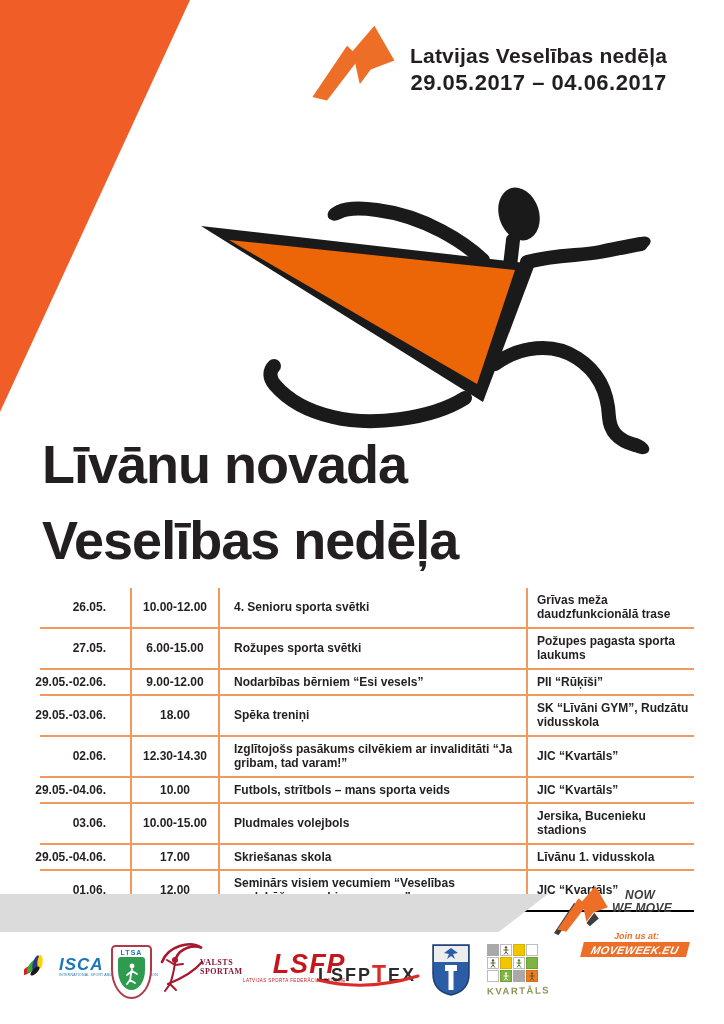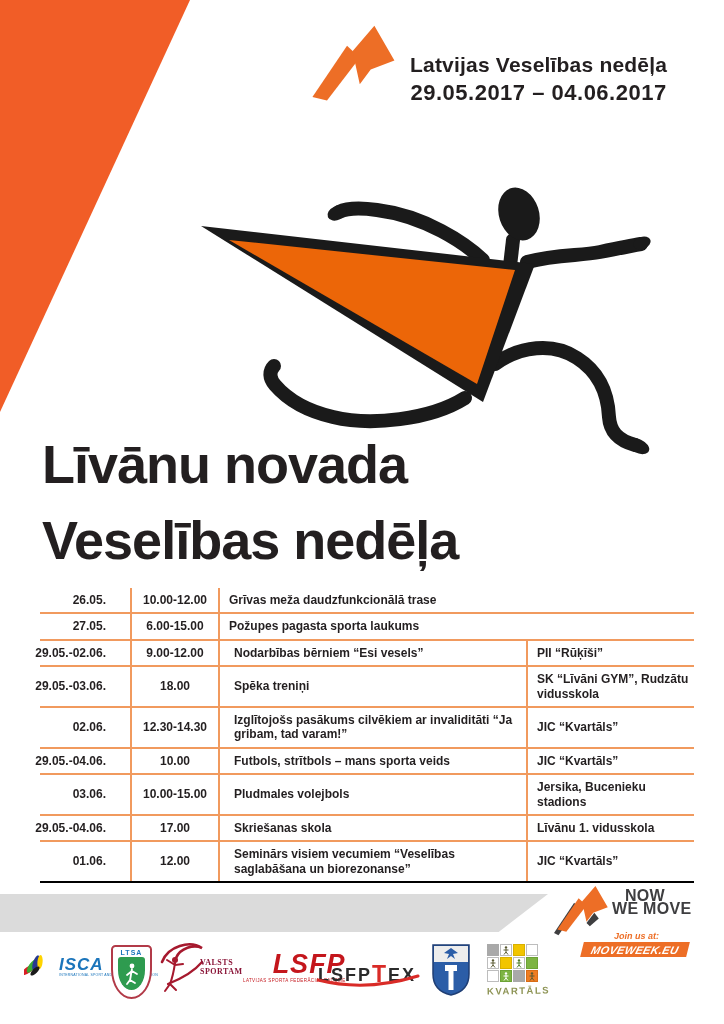--- a/index.html
+++ b/index.html
@@ -5,21 +5,21 @@
   html,body{margin:0;padding:0;background:#888;}
   .poster{
     position:relative;width:724px;height:1024px;background:#ffffff;
     margin:0 auto;overflow:hidden;
     font-family:"Liberation Sans","DejaVu Sans",sans-serif;color:#231F20;
   }
   svg{display:block}
   
   .corner-wedge{position:absolute;left:0;top:0;}
   
-  .top-header{position:absolute;left:305px;top:18px;width:410px;display:flex;align-items:flex-end;}
+  .top-header{position:absolute;left:305px;top:18px;width:410px;display:flex;align-items:center;}
   .nwm-mark-small{width:95px;height:82px;margin-top:6px;}
   .header-text{margin-left:10px;text-align:center;font-weight:bold;line-height:1.25;padding-top:16px;}
   .header-text .l1{font-size:21px;letter-spacing:0.2px;}
   .header-text .l2{font-size:22px;letter-spacing:0.5px;}
   
   .runner{position:absolute;left:165px;top:168px;}
   
   .title{position:absolute;left:42px;top:426px;margin:0;font-size:54px;line-height:76px;
          font-weight:bold;letter-spacing:-1px;color:#231F20;}
   
@@ -31,22 +31,22 @@
   .c-date{justify-content:flex-end;padding-right:24px;text-align:right;}
   .c-time{justify-content:center;text-align:center;}
   .c-act{padding-left:14px;padding-right:10px;}
   .c-ven{padding-left:9px;padding-right:4px;}
   
   .gray-band{position:absolute;left:0;top:894px;width:548px;height:38px;background:#DBDBDB;
              clip-path:polygon(0 0,100% 0,91% 100%,0 100%);}
   
   .nwm-block{position:absolute;left:554px;top:884px;width:165px;}
   .nwm-mark-big{position:absolute;left:0;top:0;width:56px;height:52px;}
-  .nwm-words{position:absolute;left:58px;top:5px;font-weight:900;
-             color:#3E3E40;font-size:16px;line-height:13px;letter-spacing:0.3px;white-space:nowrap;}
+  .nwm-words{position:absolute;left:58px;top:5px;font-style:italic;font-weight:900;
+             color:#3E3E40;font-size:12px;line-height:13px;letter-spacing:0.3px;white-space:nowrap;}
   .nwm-words .now{margin-left:13px;}
   .nwm-join{position:absolute;left:30px;top:47px;width:105px;text-align:center;
             font-style:italic;font-weight:bold;font-size:9px;color:#ED6E26;}
   .nwm-site{position:absolute;left:28px;top:58px;width:106px;height:15px;background:#ED6E26;
             transform:skewX(-14deg);display:flex;align-items:center;justify-content:center;}
   .nwm-site span{transform:skewX(0deg);font-style:italic;font-weight:900;font-size:11px;
                  color:#ffffff;letter-spacing:0.3px;}
   
   .sponsors{position:absolute;left:0;top:936px;width:724px;height:80px;}
   .sp{position:absolute;display:flex;align-items:center;}
@@ -129,25 +129,27 @@
 
   <h1 class="title">
     <span>Līvānu novada</span><br>
     <span>Veselības nedēļa</span>
   </h1>
 
   <div class="events">
     <div class="row">
       <div class="cell c-date">26.05.</div>
       <div class="cell c-time">10.00-12.00</div>
+      <div class="cell c-act">4. Senioru sporta svētki</div>
       <div class="cell c-ven">Grīvas meža daudzfunkcionālā trase</div>
     </div>
     <div class="row">
       <div class="cell c-date">27.05.</div>
       <div class="cell c-time">6.00-15.00</div>
+      <div class="cell c-act">Rožupes sporta svētki</div>
       <div class="cell c-ven">Požupes pagasta sporta laukums</div>
     </div>
     <div class="row">
       <div class="cell c-date">29.05.-02.06.</div>
       <div class="cell c-time">9.00-12.00</div>
       <div class="cell c-act">Nodarbības bērniem “Esi vesels”</div>
       <div class="cell c-ven">PII “Rūķīši”</div>
     </div>
     <div class="row">
       <div class="cell c-date">29.05.-03.06.</div>

